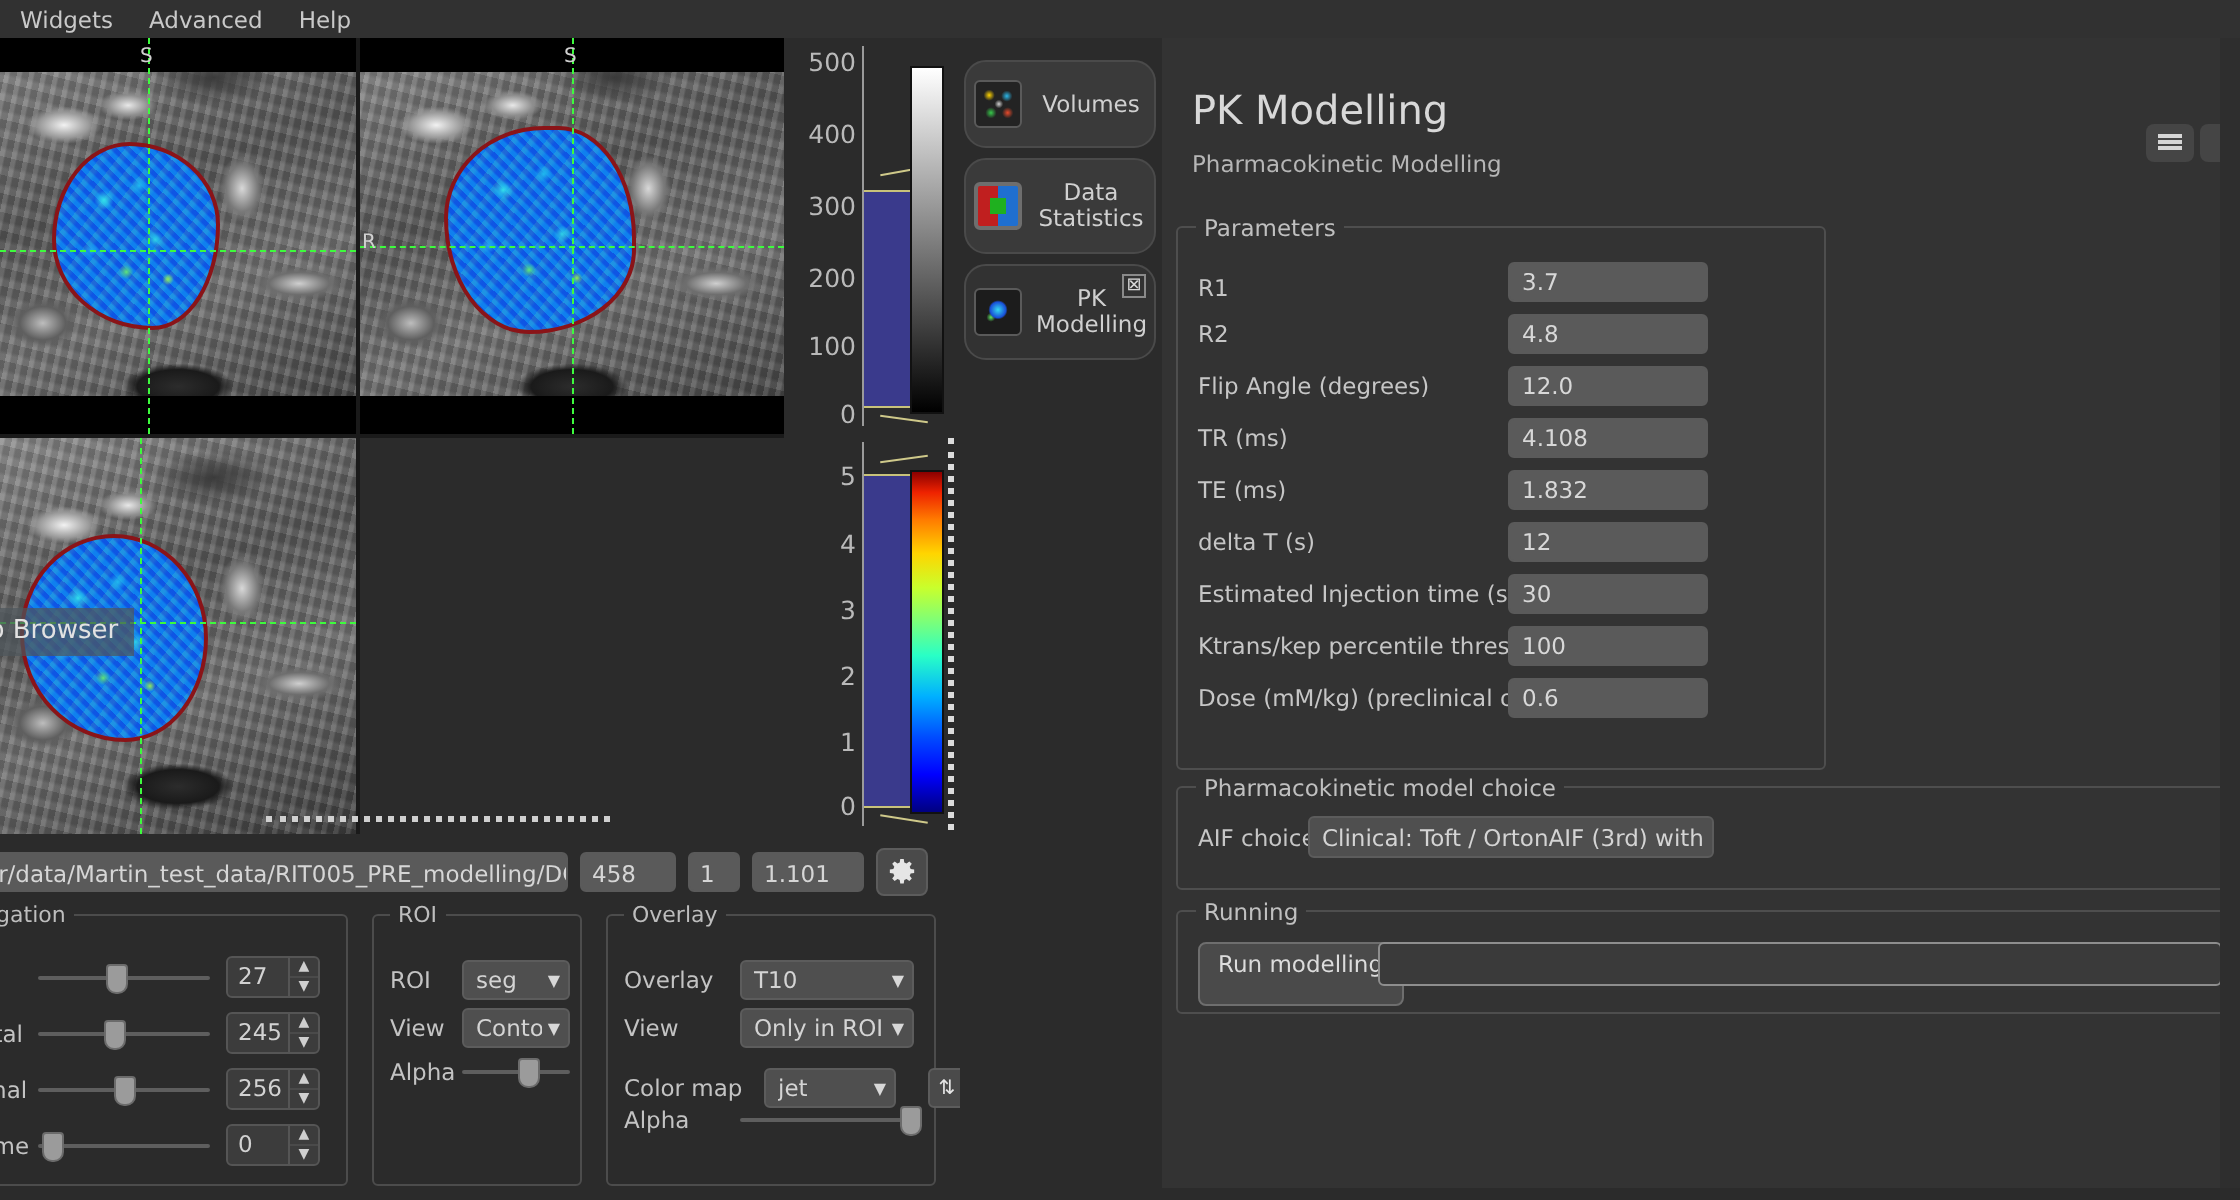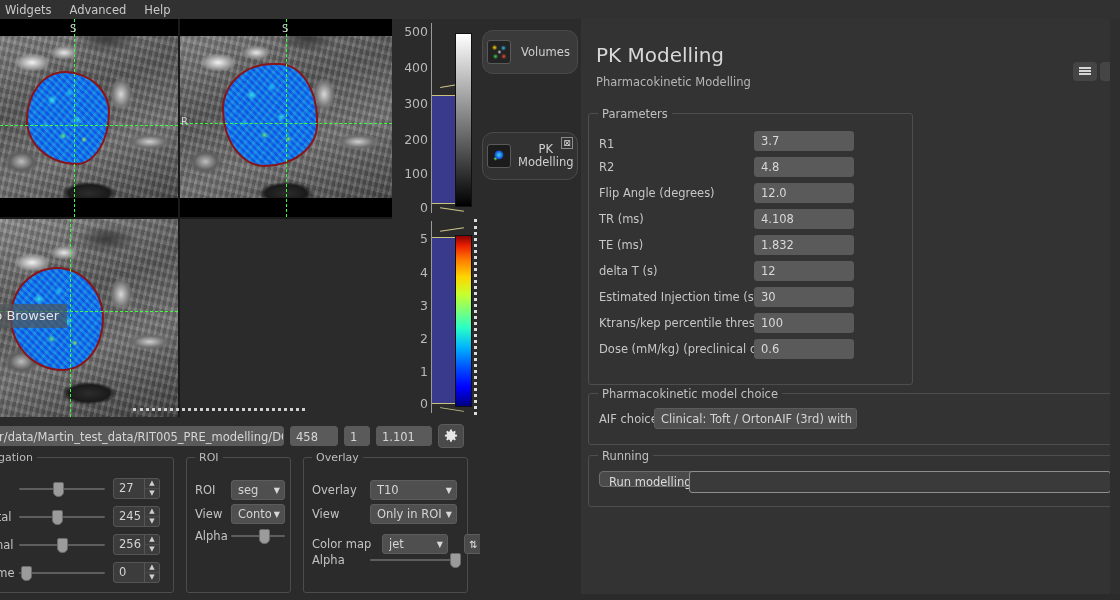--- a/index.html
+++ b/index.html
@@ -11,21 +11,21 @@
     font-family: "DejaVu Sans", sans-serif;
     font-size: 11px;
     color: #c8c8c8;
   }
   #app { position: relative; width: 1120px; height: 600px; }
 
   
   .menubar {
     position: absolute; left: 0; top: 0; width: 1120px; height: 19px;
     background: #313131; display: flex; align-items: center;
-    padding-left: 0px;
+    padding-left: 5px;
   }
   .menu-item {
     padding: 2px 9px; color: #c9c9c9; font-size: 11.5px;
     white-space: nowrap;
   }
   .menu-item:first-child { margin-left: -4px; }
 
   
   .viewgrid {
     position: absolute; left: 0; top: 19px; width: 392px; height: 398px;
@@ -330,21 +330,21 @@
   }
 
   #aif-label { position: absolute; left: 10px; top: 18px; font-size: 11.5px; color: #c6c6c6; }
   #aif-combo {
     position: absolute; left: 65px; top: 14px; width: 203px; height: 21px;
     background: #4f4f4f; border: 1px solid #5c5c5c; border-radius: 3px;
     display: flex; align-items: center; padding: 0 4px 0 6px;
     color: #d4d4d4; font-size: 11.5px; overflow: hidden; white-space: nowrap;
   }
   #run-btn {
-    position: absolute; left: 10px; top: 15px; height: 16px;
+    position: absolute; left: 10px; top: 15px; height: 32px;
     background: #4a4a4a; border: 1px solid #6e6e6e; border-radius: 4px;
     color: #dcdcdc; font-size: 11.5px; padding: 3px 9px; white-space: nowrap;
   }
   #run-progress {
     position: absolute; left: 100px; top: 15px; right: 8px; height: 22px;
     background: #3a3a3a; border: 1px solid #8e8e8e; border-radius: 3px;
   }
 
   .vscrollbar {
     position: absolute; right: 0; top: 0; width: 10px; bottom: 0;
@@ -576,20 +576,25 @@
       </div>
     </div>
   </div>
 
   <div class="tabstrip">
     <div class="modtab" id="tab-volumes">
       <span class="micon micon-volumes"></span>
       <span class="tlbl">Volumes</span>
     </div>
 
+    <div class="modtab" id="tab-stats">
+      <span class="micon micon-stats"></span>
+      <span class="tlbl" style="white-space:pre-line;">Data
+Statistics</span>
+    </div>
 
     <div class="modtab" id="tab-pk">
       <span class="micon micon-pk"></span>
       <span class="tlbl" style="white-space:pre-line;">PK
 Modelling</span>
       <span class="tab-close">⊠</span>
     </div>
   </div>
 
   <div class="panel">

